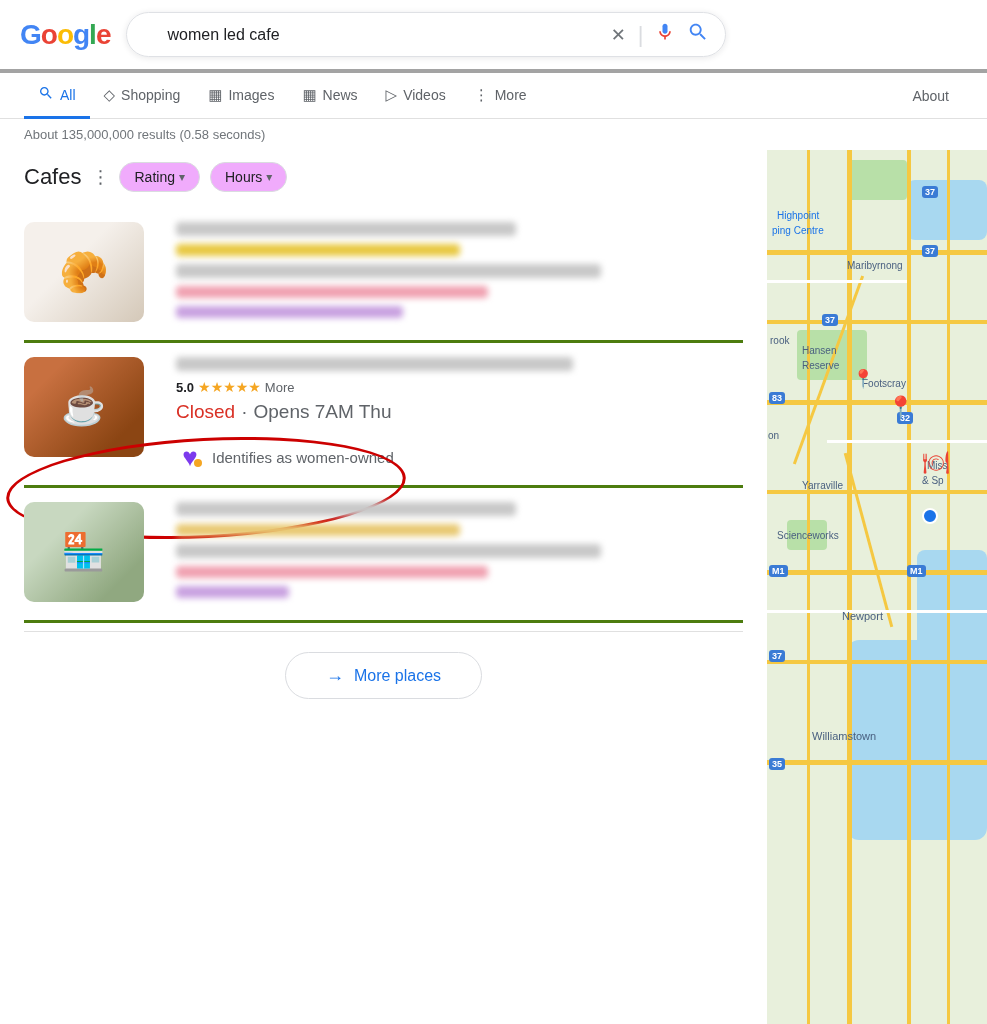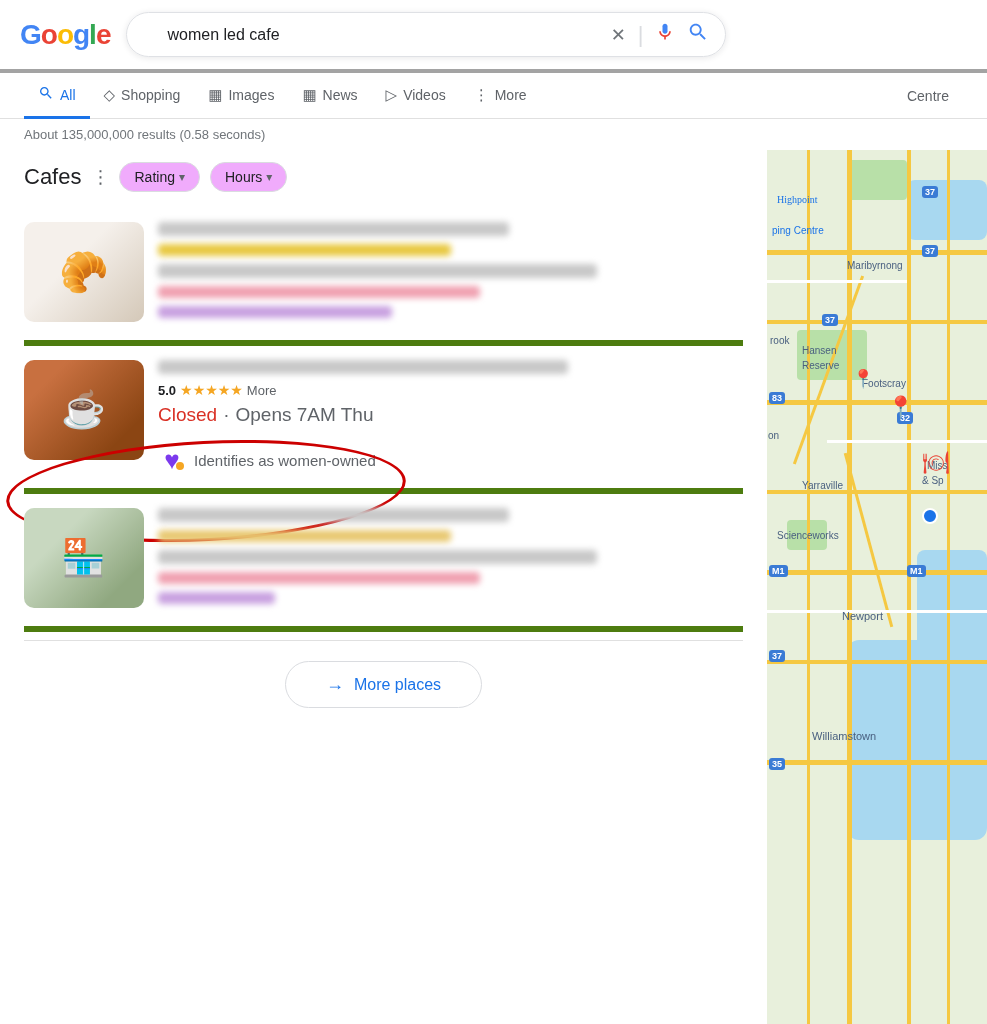--- a/index.html
+++ b/index.html
@@ -147,23 +147,23 @@
       font-size: 14px;
       color: #202124;
       cursor: pointer;
       background: #f0abfc;
     }
     .filter-btn .arrow { font-size: 12px; color: #5f6368; }
 
     
     .place-card {
       display: flex;
-      gap: 14px;
+      gap: 32px;
       padding: 14px 0;
-      border-bottom: 6px solid #4d7c0f;
+      border-bottom: 3px solid #4d7c0f;
       position: relative;
     }
     .place-info {
       flex: 1;
       min-width: 0;
     }
 
     
     .blur-line {
       height: 14px;
@@ -433,21 +433,21 @@
   </div>
   <div class="nav-tab">
     <span class="tab-icon">▷</span>
     <span>Videos</span>
   </div>
   <div class="nav-tab">
     <span class="tab-icon">⋮</span>
     <span>More</span>
   </div>
   <div class="tools-tab">
-    <span>Centre</span>
+    <span>About</span>
   </div>
 </div>
 
 <div class="results-info">
   <span>About 135,000,000 results (0.58 seconds)</span>
 </div>
 
 <div class="main-layout">
 
   <div class="left-panel">
@@ -546,21 +546,21 @@
       <div class="map-road" style="top:0;left:40px;width:3px;height:900px;"></div>
       <div class="map-road" style="top:0;left:180px;width:3px;height:900px;"></div>
 
       <div style="position:absolute;top:120px;left:60px;width:3px;height:200px;background:#f5c842;transform:rotate(20deg);"></div>
       <div style="position:absolute;top:300px;left:100px;width:3px;height:180px;background:#f5c842;transform:rotate(-15deg);"></div>
 
       <div class="map-road-white" style="top:130px;left:0;width:140px;height:3px;"></div>
       <div class="map-road-white" style="top:290px;left:60px;width:160px;height:3px;"></div>
       <div class="map-road-white" style="top:460px;left:0;width:220px;height:3px;"></div>
 
-      <div class="map-label" style="top:44px;left:10px;font-size:10px;color:#1a73e8;font-family:Liberation Serif, serif;">Highpoint</div>
+      <div class="map-label" style="top:60px;left:10px;font-size:10px;color:#1a73e8;">Highpoint</div>
       <div class="map-label" style="top:75px;left:5px;font-size:10px;color:#1a73e8;">ping Centre</div>
       <div class="map-label" style="top:110px;left:80px;font-size:10px;">Maribyrnong</div>
       <div class="map-label" style="top:185px;left:3px;font-size:10px;">rook</div>
       <div class="map-label" style="top:195px;left:35px;font-size:10px;">Hansen</div>
       <div class="map-label" style="top:210px;left:35px;font-size:10px;">Reserve</div>
       <div class="map-label" style="top:228px;left:95px;font-size:10px;">Footscray</div>
       <div class="map-label" style="top:280px;left:1px;font-size:10px;">on</div>
       <div class="map-label" style="top:330px;left:35px;font-size:10px;">Yarraville</div>
       <div class="map-label" style="top:380px;left:10px;font-size:10px;">Scienceworks</div>
       <div class="map-label" style="top:310px;left:160px;font-size:10px;">Miss</div>

